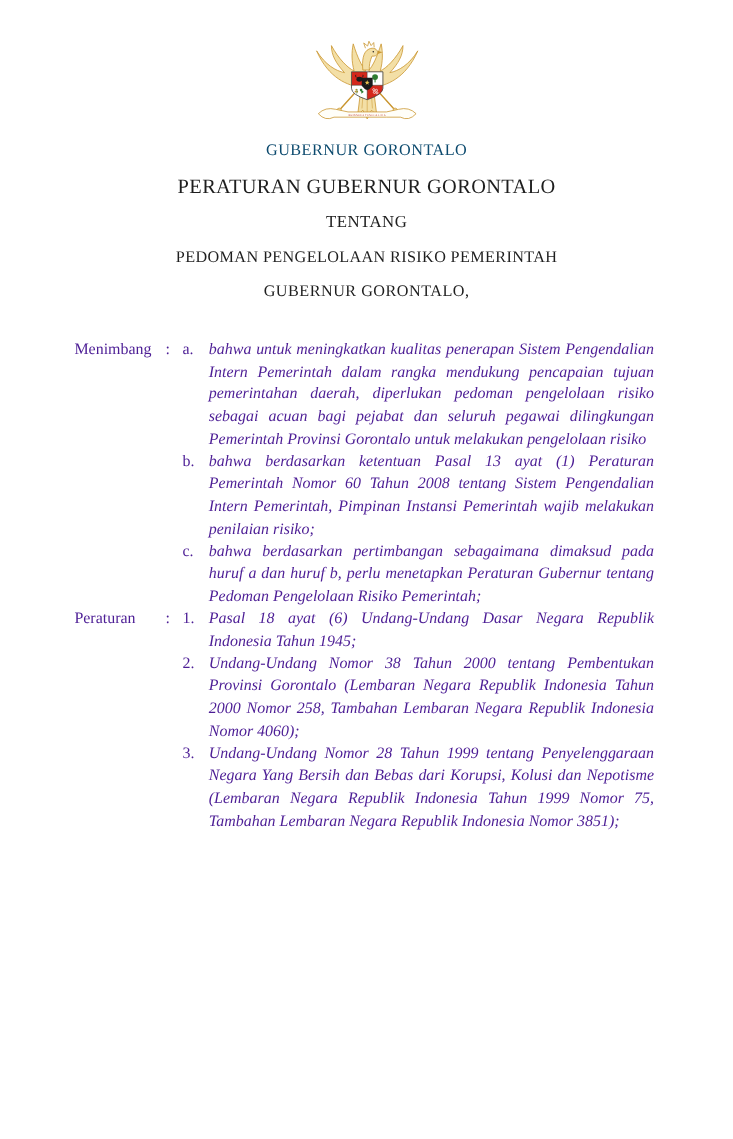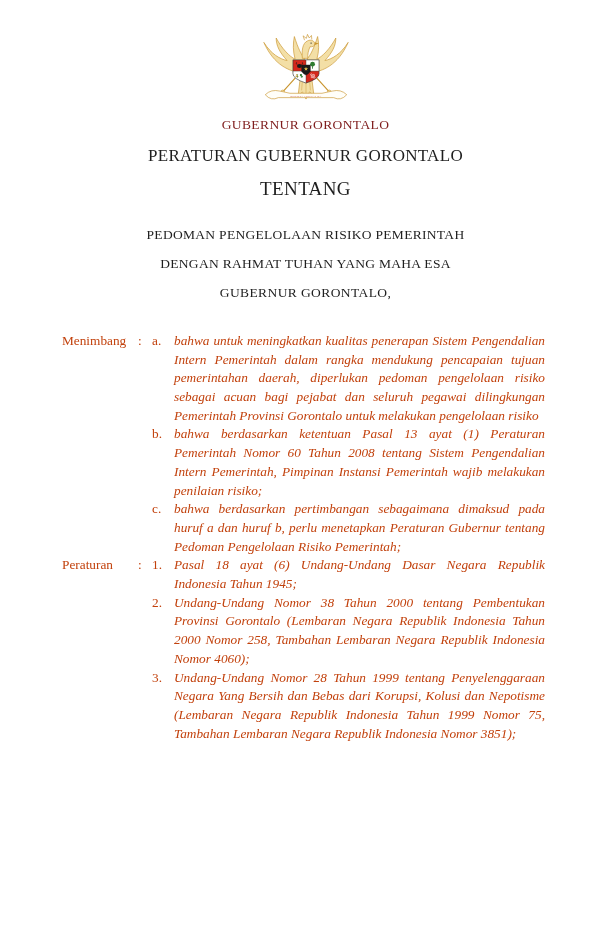--- a/index.html
+++ b/index.html
@@ -17,41 +17,41 @@
   .emblem-wrap {
     width: 96px;
     height: 74px;
     margin: 33px auto 0 auto;
   }
   .emblem-wrap svg { display: block; width: 100%; height: 100%; }
   .authority-title {
     margin-top: 10px;
     font-size: 13.5px;
     letter-spacing: 0.4px;
-    color: #7f1d1d;
+    color: #0c4a6e;
   }
   .reg-title-block { margin-top: 13px; line-height: 1.17; }
   .reg-title, .reg-number {
     font-size: 17px;
     letter-spacing: 0.3px;
     color: #1e1e1e;
     white-space: pre-wrap;
   }
-  .about-label { margin-top: 12px; font-size: 19px; letter-spacing: 0.4px; color: #1e1e1e; }
-  .subject     { margin-top: 27px; font-size: 13.5px; letter-spacing: 0.3px; color: #1e1e1e; }
+  .about-label { margin-top: 12px; font-size: 14px; letter-spacing: 0.4px; color: #1e1e1e; }
+  .subject     { margin-top: 12px; font-size: 13.5px; letter-spacing: 0.3px; color: #1e1e1e; }
   .invocation  { margin-top: 13px; font-size: 13.5px; letter-spacing: 0.3px; color: #1e1e1e; }
   .enacting    { margin-top: 13px; font-size: 13.5px; letter-spacing: 0.4px; color: #1e1e1e; }
 
   .doc-body {
     margin-top: 31px;
     padding-left: 62px;
     padding-right: 66px;
     font-size: 13.3px;
     line-height: 18.7px;
-    color: #c2410c;
+    color: #4c1d95;
   }
   .clause-block { display: flex; align-items: flex-start; }
   .clause-label { width: 76px; flex: none; }
   .clause-colon { width: 14px; flex: none; }
   .clause-items { flex: 1; min-width: 0; }
   .clause-item { display: flex; align-items: flex-start; }
   .item-marker { width: 22px; flex: none; }
   .item-text {
     flex: 1;
     min-width: 0;
@@ -128,21 +128,20 @@
     </div>
 
     <div class="authority-title">GUBERNUR GORONTALO</div>
 
     <div class="reg-title-block">
       <div class="reg-title">PERATURAN GUBERNUR GORONTALO</div>
     </div>
 
     <div class="about-label">TENTANG</div>
     <div class="subject">PEDOMAN PENGELOLAAN RISIKO PEMERINTAH</div>
-    <div class="invocation">DENGAN RAHMAT TUHAN YANG MAHA ESA</div>
     <div class="enacting">GUBERNUR GORONTALO,</div>
   </div>
 
   <div class="doc-body">
 
     <div class="clause-block">
       <div class="clause-label">Menimbang</div>
       <div class="clause-colon">:</div>
       <div class="clause-items">
         <div class="clause-item">

